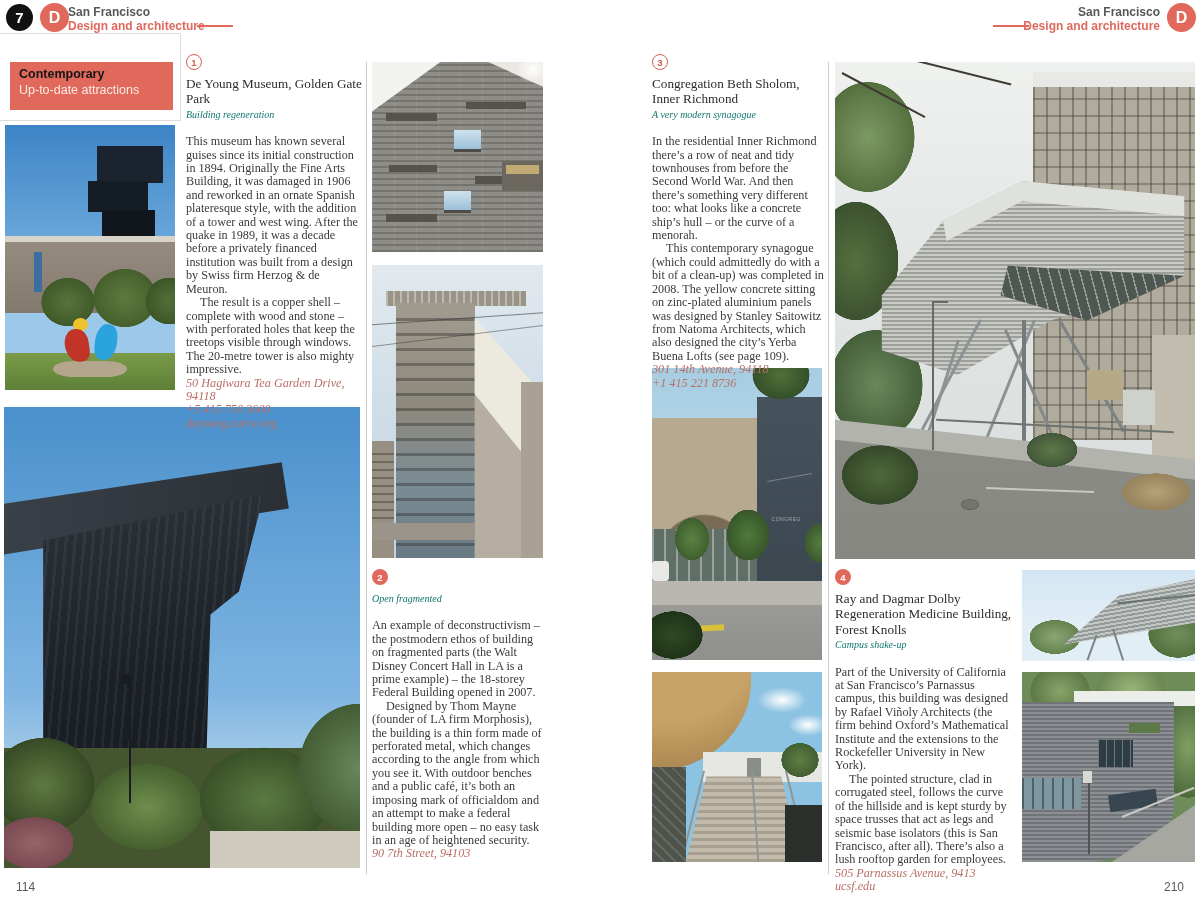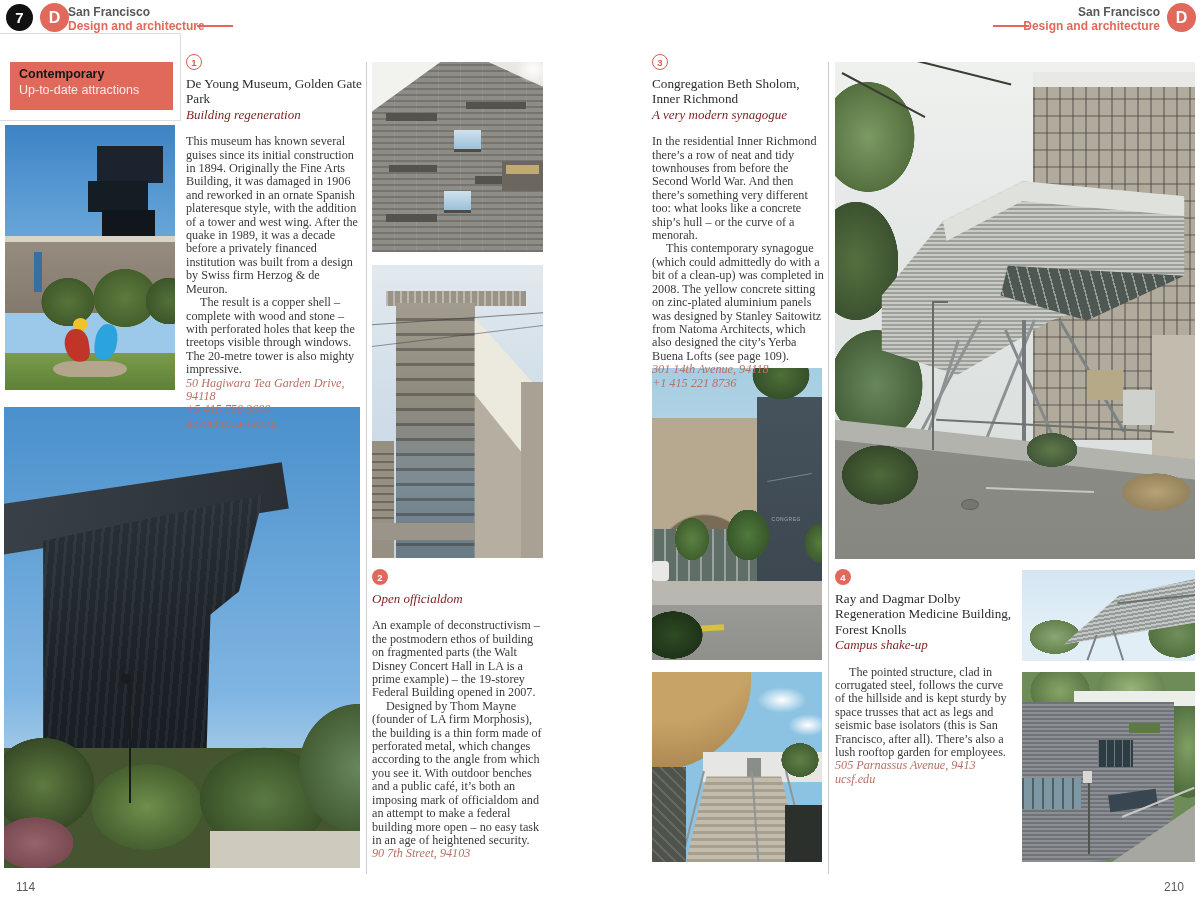--- a/index.html
+++ b/index.html
@@ -27,21 +27,21 @@
   .side-box .sub{color:#fde9e4;}
 
   
   .entry{position:absolute;}
   .num{width:16px;height:16px;border-radius:50%;display:flex;align-items:center;justify-content:center;
        font-family:"Liberation Sans","DejaVu Sans",sans-serif;font-size:9.5px;font-weight:bold;
        margin-bottom:6px;box-sizing:border-box;}
   .num.outline{border:1.5px solid #d2604f;color:#d2604f;background:#fff;}
   .num.filled{background:#e0695c;color:#fff;}
   .entry h3{margin:0;font-size:13.2px;line-height:15.4px;font-weight:normal;color:#2d2d2d;}
-  .entry .etag{font-size:13px;line-height:15.4px;font-style:italic;color:#7f1d1d;margin:0 0 13px 0;}
+  .entry .etag{font-size:10px;line-height:15.4px;font-style:italic;color:#0f766e;margin:0 0 13px 0;}
   .entry p{margin:0;font-size:12.2px;line-height:13.4px;color:#3a3a3a;}
   .entry p.indent{text-indent:14px;}
   .entry .addr{font-size:12.2px;line-height:13.4px;font-style:italic;color:#b96f64;}
 
   
   .vrule{position:absolute;width:1px;background:#cccccc;}
   .pageno{position:absolute;font-family:"Liberation Sans","DejaVu Sans",sans-serif;
           font-size:12px;color:#58595b;}
 
   
@@ -269,22 +269,22 @@
     <p class="indent">The result is a copper shell – complete with wood and stone – with perforated holes that keep the treetops visible through windows. The 20-metre tower is also mighty impressive.</p>
     <div class="addr">
       <div>50 Hagiwara Tea Garden Drive, 94118</div>
       <div>+5 415 750 3600</div>
       <div>deyoung.curve.org</div>
     </div>
   </article>
 
   <article class="entry" style="left:372px;top:569px;width:173px;">
     <div class="num filled">2</div>
-    <div class="etag">Open officialdom</div>
-    <p>An example of deconstructivism – the postmodern ethos of building on fragmented parts (the Walt Disney Concert Hall in LA is a prime example) – the 19-storey Federal Building opened in 2007.</p>
+    <div class="etag">Open fragmented</div>
+    <p>An example of deconstructivism – the postmodern ethos of building on fragmented parts (the Walt Disney Concert Hall in LA is a prime example) – the 18-storey Federal Building opened in 2007.</p>
     <p class="indent">Designed by Thom Mayne (founder of LA firm Morphosis), the building is a thin form made of perforated metal, which changes according to the angle from which you see it. With outdoor benches and a public café, it’s both an imposing mark of officialdom and an attempt to make a federal building more open – no easy task in an age of heightened security.</p>
     <div class="addr">
       <div>90 7th Street, 94103</div>
     </div>
   </article>
 
   <article class="entry" style="left:652px;top:54px;width:174px;">
     <div class="num outline">3</div>
     <h3>Congregation Beth Sholom, Inner Richmond</h3>
     <div class="etag">A very modern synagogue</div>
@@ -293,20 +293,21 @@
     <div class="addr">
       <div>301 14th Avenue, 94118</div>
       <div>+1 415 221 8736</div>
     </div>
   </article>
 
   <article class="entry" style="left:835px;top:569px;width:178px;">
     <div class="num filled">4</div>
     <h3>Ray and Dagmar Dolby Regeneration Medicine Building, Forest Knolls</h3>
     <div class="etag">Campus shake-up</div>
+    <p>Part of the University of California at San Francisco’s Parnassus campus, this building was designed by Rafael Viñoly Architects (the firm behind Oxford’s Mathematical Institute and the extensions to the Rockefeller University in New York).</p>
     <p class="indent">The pointed structure, clad in corrugated steel, follows the curve of the hillside and is kept sturdy by space trusses that act as legs and seismic base isolators (this is San Francisco, after all). There’s also a lush rooftop garden for employees.</p>
     <div class="addr">
       <div>505 Parnassus Avenue, 9413</div>
       <div>ucsf.edu</div>
     </div>
   </article>
 
   <div class="pageno" style="left:16px;top:880px;">114</div>
   <div class="pageno" style="left:1140px;top:880px;width:44px;text-align:right;">210</div>
 

